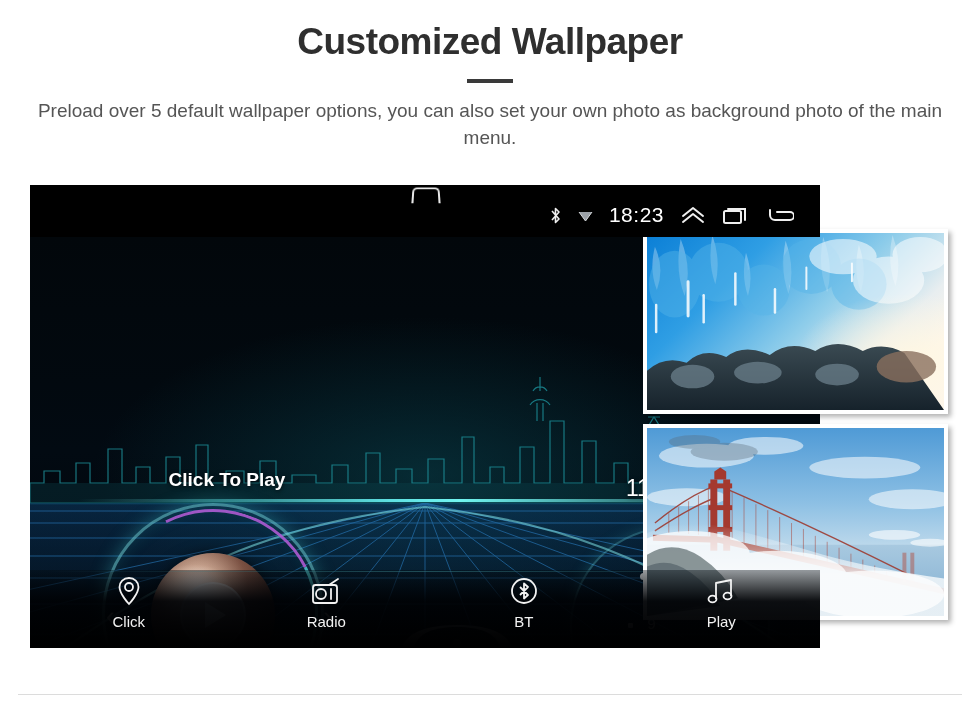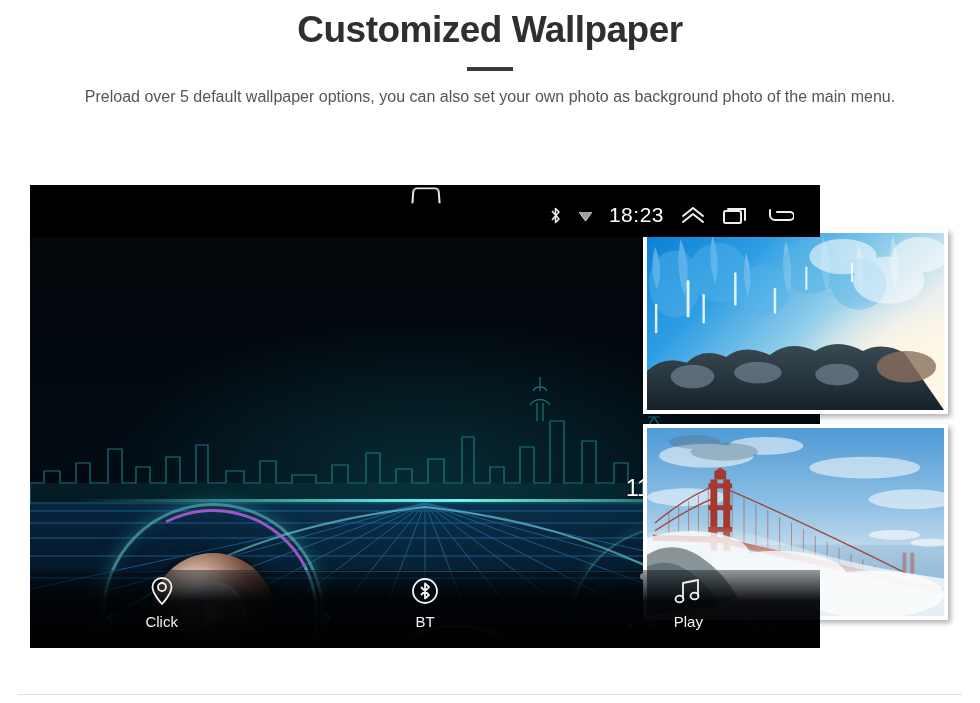--- a/index.html
+++ b/index.html
@@ -5,32 +5,32 @@
   * { box-sizing: border-box; margin: 0; padding: 0; }
   html, body {
     width: 980px; height: 703px;
     background: #ffffff;
     font-family: "Liberation Sans", sans-serif;
     overflow: hidden;
   }
   .page { position: relative; width: 980px; height: 703px; background: #fff; }
 
   
-  .header { width: 100%; padding-top: 10px; text-align: center; }
+  .header { width: 100%; padding-top: 22px; text-align: center; }
   .page-title {
     font-size: 37px; font-weight: bold; color: #2f2f2f;
     letter-spacing: -0.5px; line-height: 1.1;
   }
   .title-rule {
     width: 46px; height: 4px; background: #3a3a3a;
     margin: 16px auto 0;
   }
   .subtitle {
     margin: 14px auto 0; width: 930px;
-    font-size: 16px; color: #555; line-height: 1.45;
+    font-size: 19px; color: #555; line-height: 1.45;
   }
 
   
   .device {
     position: absolute; left: 30px; top: 185px;
     width: 790px; height: 463px;
     background: #000; overflow: hidden;
   }
 
   
@@ -269,20 +269,21 @@
       <rect x="40" y="62" width="70" height="14" rx="3" fill="#aeb4b9"></rect>
       <rect x="56" y="64" width="38" height="9" rx="2" fill="#e8ecef"></rect>
       <path d="M24 60 L36 60 L36 78 L24 78 Z" fill="#19c9e8"></path>
       <path d="M114 60 L126 60 L126 78 L114 78 Z" fill="#19c9e8"></path>
       <circle cx="75" cy="40" r="4" fill="#7f8a94"></circle>
       <rect x="22" y="80" width="16" height="9" rx="3" fill="#14181c"></rect>
       <rect x="112" y="80" width="16" height="9" rx="3" fill="#14181c"></rect>
     </svg>
 
     <div class="media">
+      <div class="click-to-play">Click To Play</div>
       <div class="ring-outer"></div>
       <div class="ring-accent"></div>
       <div class="album">
         
       </div>
       <div class="play-btn"></div>
       <div class="nav-arrow nav-prev">‹</div>
       <div class="nav-arrow nav-next">›</div>
     </div>
 
@@ -336,20 +337,31 @@
       <div class="dock-item">
         <span class="dock-icon">
           <svg width="24" height="30" viewBox="0 0 24 30">
               <path d="M12 2 C6.5 2 2.5 6 2.5 11 C2.5 18 12 28 12 28 C12 28 21.5 18 21.5 11 C21.5 6 17.5 2 12 2 Z" stroke="#f2f2f2" stroke-width="1.8" fill="none"></path>
               <circle cx="12" cy="11" r="4" stroke="#f2f2f2" stroke-width="1.8" fill="none"></circle>
             </svg>
         </span>
         <span class="dock-label">Click</span>
       </div>
 
+      <div class="dock-item">
+        <span class="dock-icon">
+          <svg width="30" height="28" viewBox="0 0 30 28">
+              <rect x="2" y="8" width="24" height="18" rx="2.5" stroke="#f2f2f2" stroke-width="1.8" fill="none"></rect>
+              <circle cx="10" cy="17" r="5" stroke="#f2f2f2" stroke-width="1.8" fill="none"></circle>
+              <line x1="20" y1="12" x2="20" y2="22" stroke="#f2f2f2" stroke-width="1.8" stroke-linecap="round"></line>
+              <line x1="18" y1="8" x2="27" y2="2" stroke="#f2f2f2" stroke-width="1.8" stroke-linecap="round"></line>
+            </svg>
+        </span>
+        <span class="dock-label">Radio</span>
+      </div>
 
       <div class="dock-item">
         <span class="dock-icon">
           <svg width="28" height="28" viewBox="0 0 28 28">
               <circle cx="14" cy="14" r="12" stroke="#f2f2f2" stroke-width="1.8" fill="none"></circle>
               <path d="M10 10 L18 18 L14 21.5 L14 6.5 L18 10 L10 18" stroke="#f2f2f2" stroke-width="1.8" fill="none" stroke-linejoin="round"></path>
             </svg>
         </span>
         <span class="dock-label">BT</span>
       </div>

